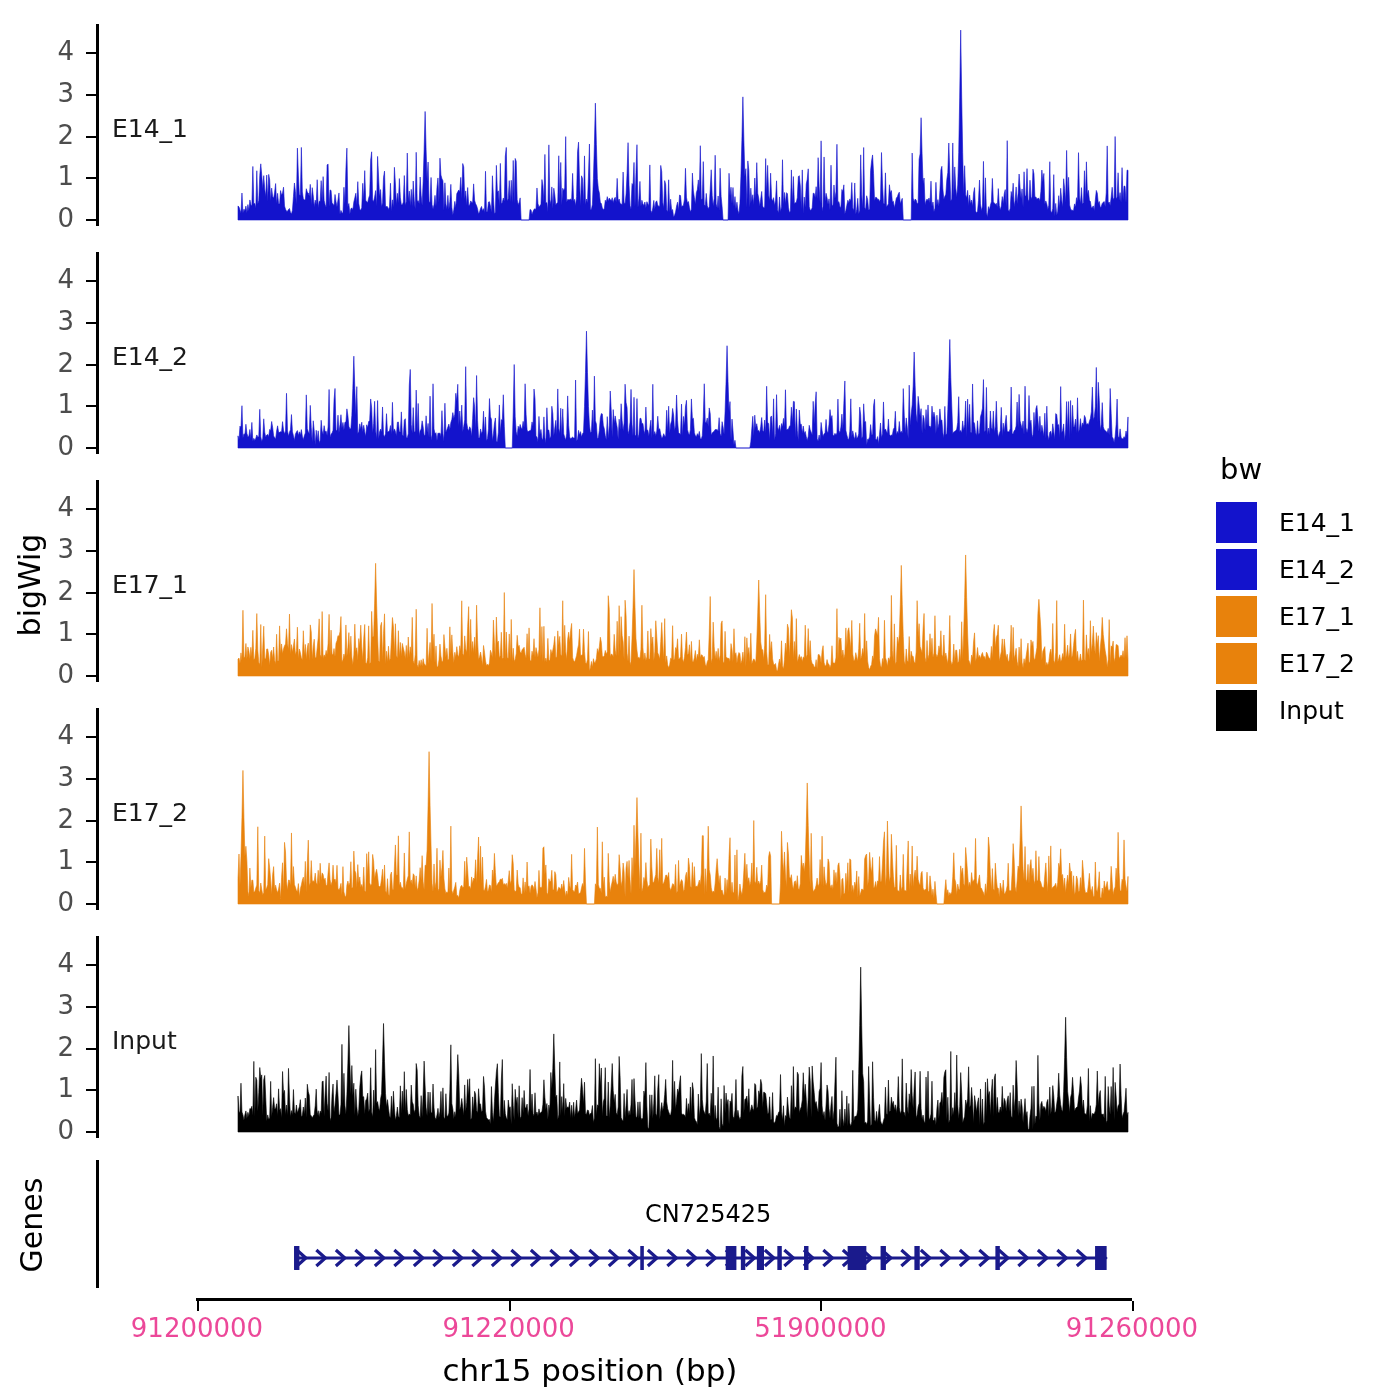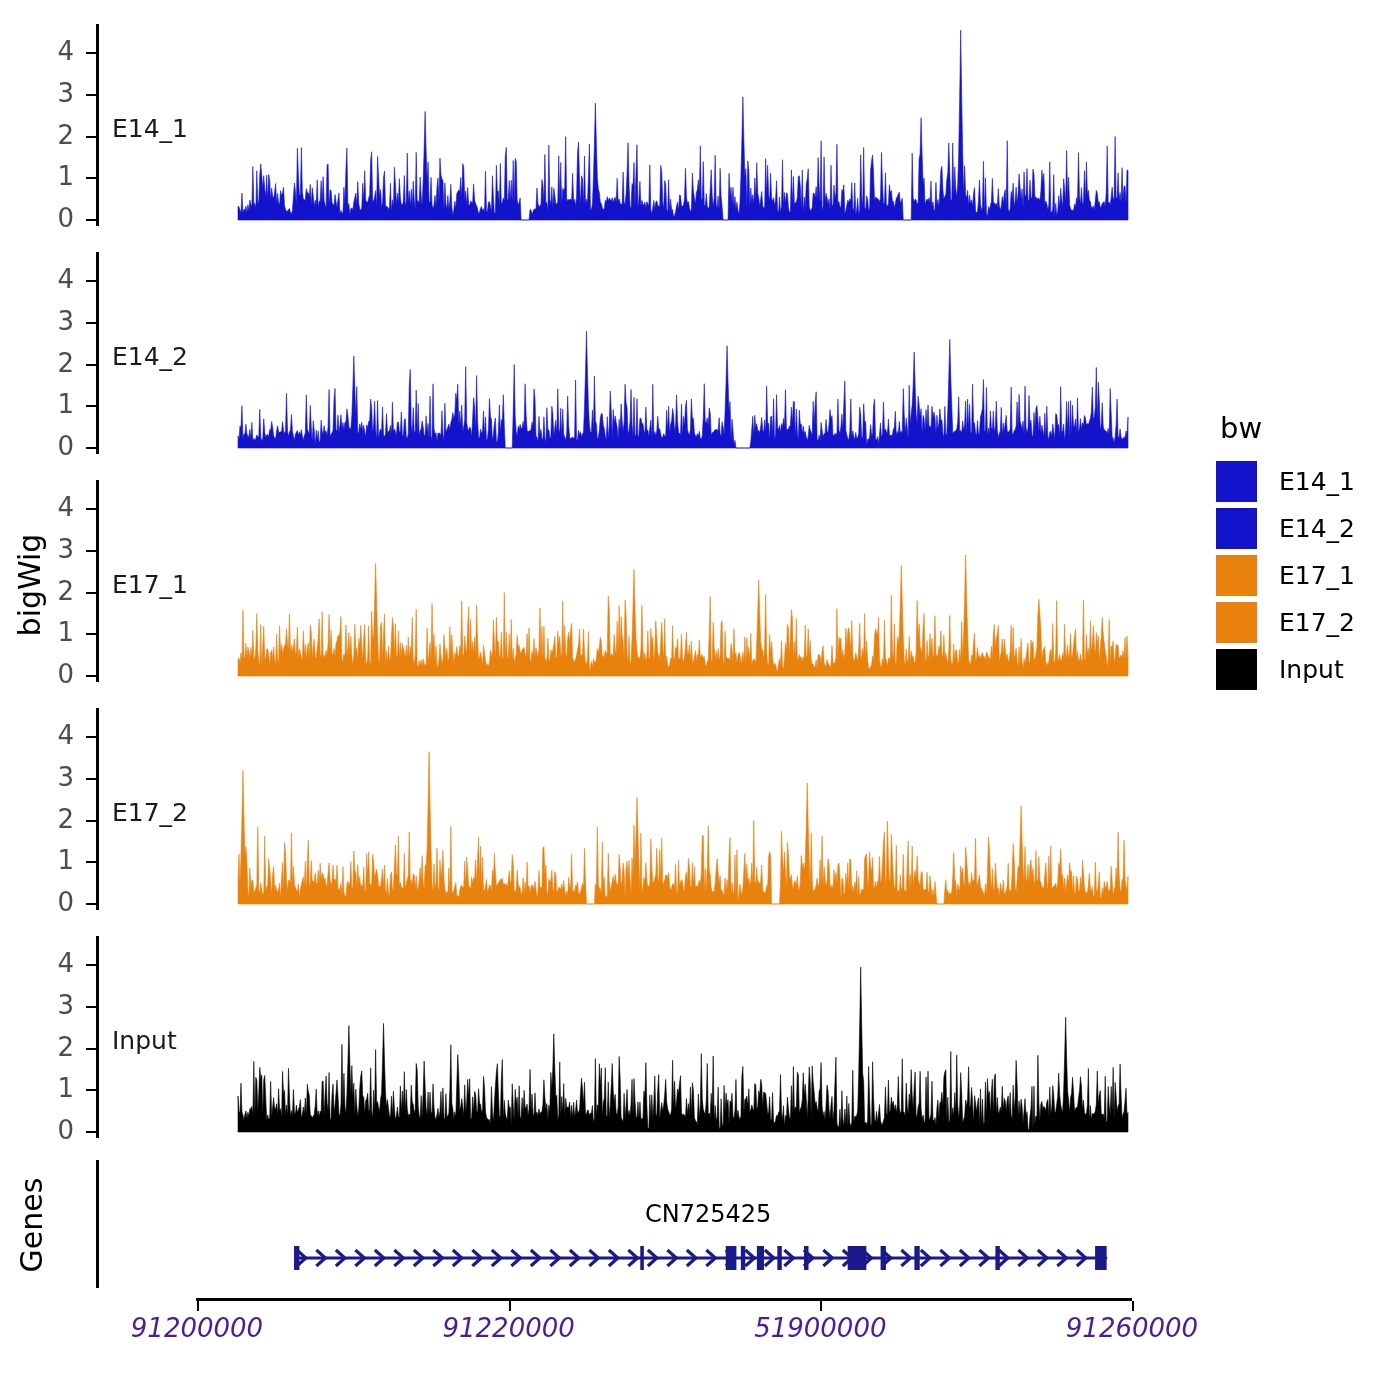--- a/index.html
+++ b/index.html
@@ -45,30 +45,30 @@
   #gene-name{
     position:absolute;left:645px;top:1200px;font-size:24px;color:#000;
     white-space:nowrap;
   }
   #gene-model{position:absolute;left:99px;top:1160px;width:1081px;height:130px;}
 
   
   #xaxis-line{position:absolute;left:196px;top:1298px;width:936px;height:3px;background:#000;}
   .xtick{position:absolute;top:1301px;width:2px;height:10px;background:#000;}
   .xticklabel{
-    position:absolute;top:1313px;font-size:26px;color:#4c1d95;
-    text-align:center;white-space:nowrap;transform:translateX(-50%);font-style:italic;
+    position:absolute;top:1313px;font-size:26px;color:#ec4899;
+    text-align:center;white-space:nowrap;transform:translateX(-50%);
   }
   #xlab{
     position:absolute;top:1352px;left:0;width:1180px;text-align:center;
     font-size:31px;color:#000;
   }
 
   
-  #legend{position:absolute;left:1216px;top:411px;width:180px;}
+  #legend{position:absolute;left:1216px;top:452px;width:180px;}
   #legend-title{font-size:29px;color:#000;margin:0 0 14px 4px;}
   .legend-row{display:flex;align-items:center;height:44px;margin-bottom:3px;}
   .legend-key{width:41px;height:41px;flex:0 0 41px;}
   .legend-label{font-size:25px;color:#000;margin-left:22px;white-space:nowrap;}
 </style>
 </head>
 <body>
 
 <div id="root">
 
@@ -240,20 +240,21 @@
   <div id="xticks">
       <div class="xtick" style="left: 197px;"></div>
       <div class="xticklabel" style="left: 197px;">91200000</div>
       <div class="xtick" style="left: 508.667px;"></div>
       <div class="xticklabel" style="left: 508.667px; text-align: center;">91220000</div>
       <div class="xtick" style="left: 820.333px;"></div>
       <div class="xticklabel" style="left: 820.333px;">51900000</div>
       <div class="xtick" style="left: 1132px;"></div>
       <div class="xticklabel" style="left: 1132px; text-align: center;">91260000</div>
     </div>
+  <div id="xlab">chr15 position (bp)</div>
 
   <div id="legend">
     <div id="legend-title">bw</div>
     <div id="legend-items">
         <div class="legend-row">
           <span class="legend-key" style="background: rgb(19, 19, 204);"></span>
           <span class="legend-label">E14_1</span>
         </div>
         <div class="legend-row">
           <span class="legend-key" style="background: rgb(19, 19, 204);"></span>

